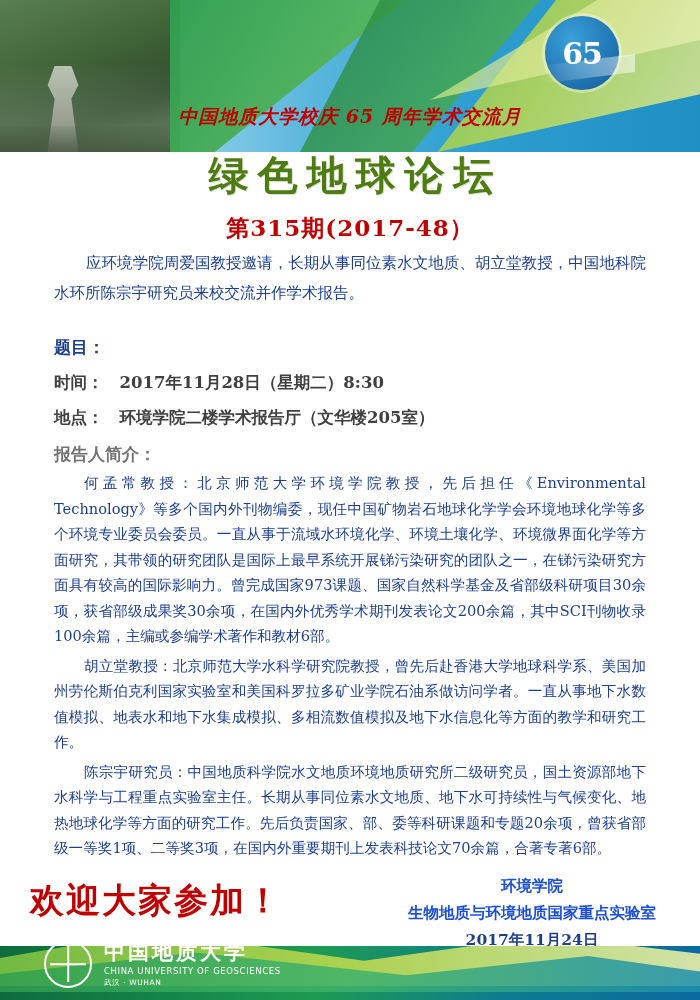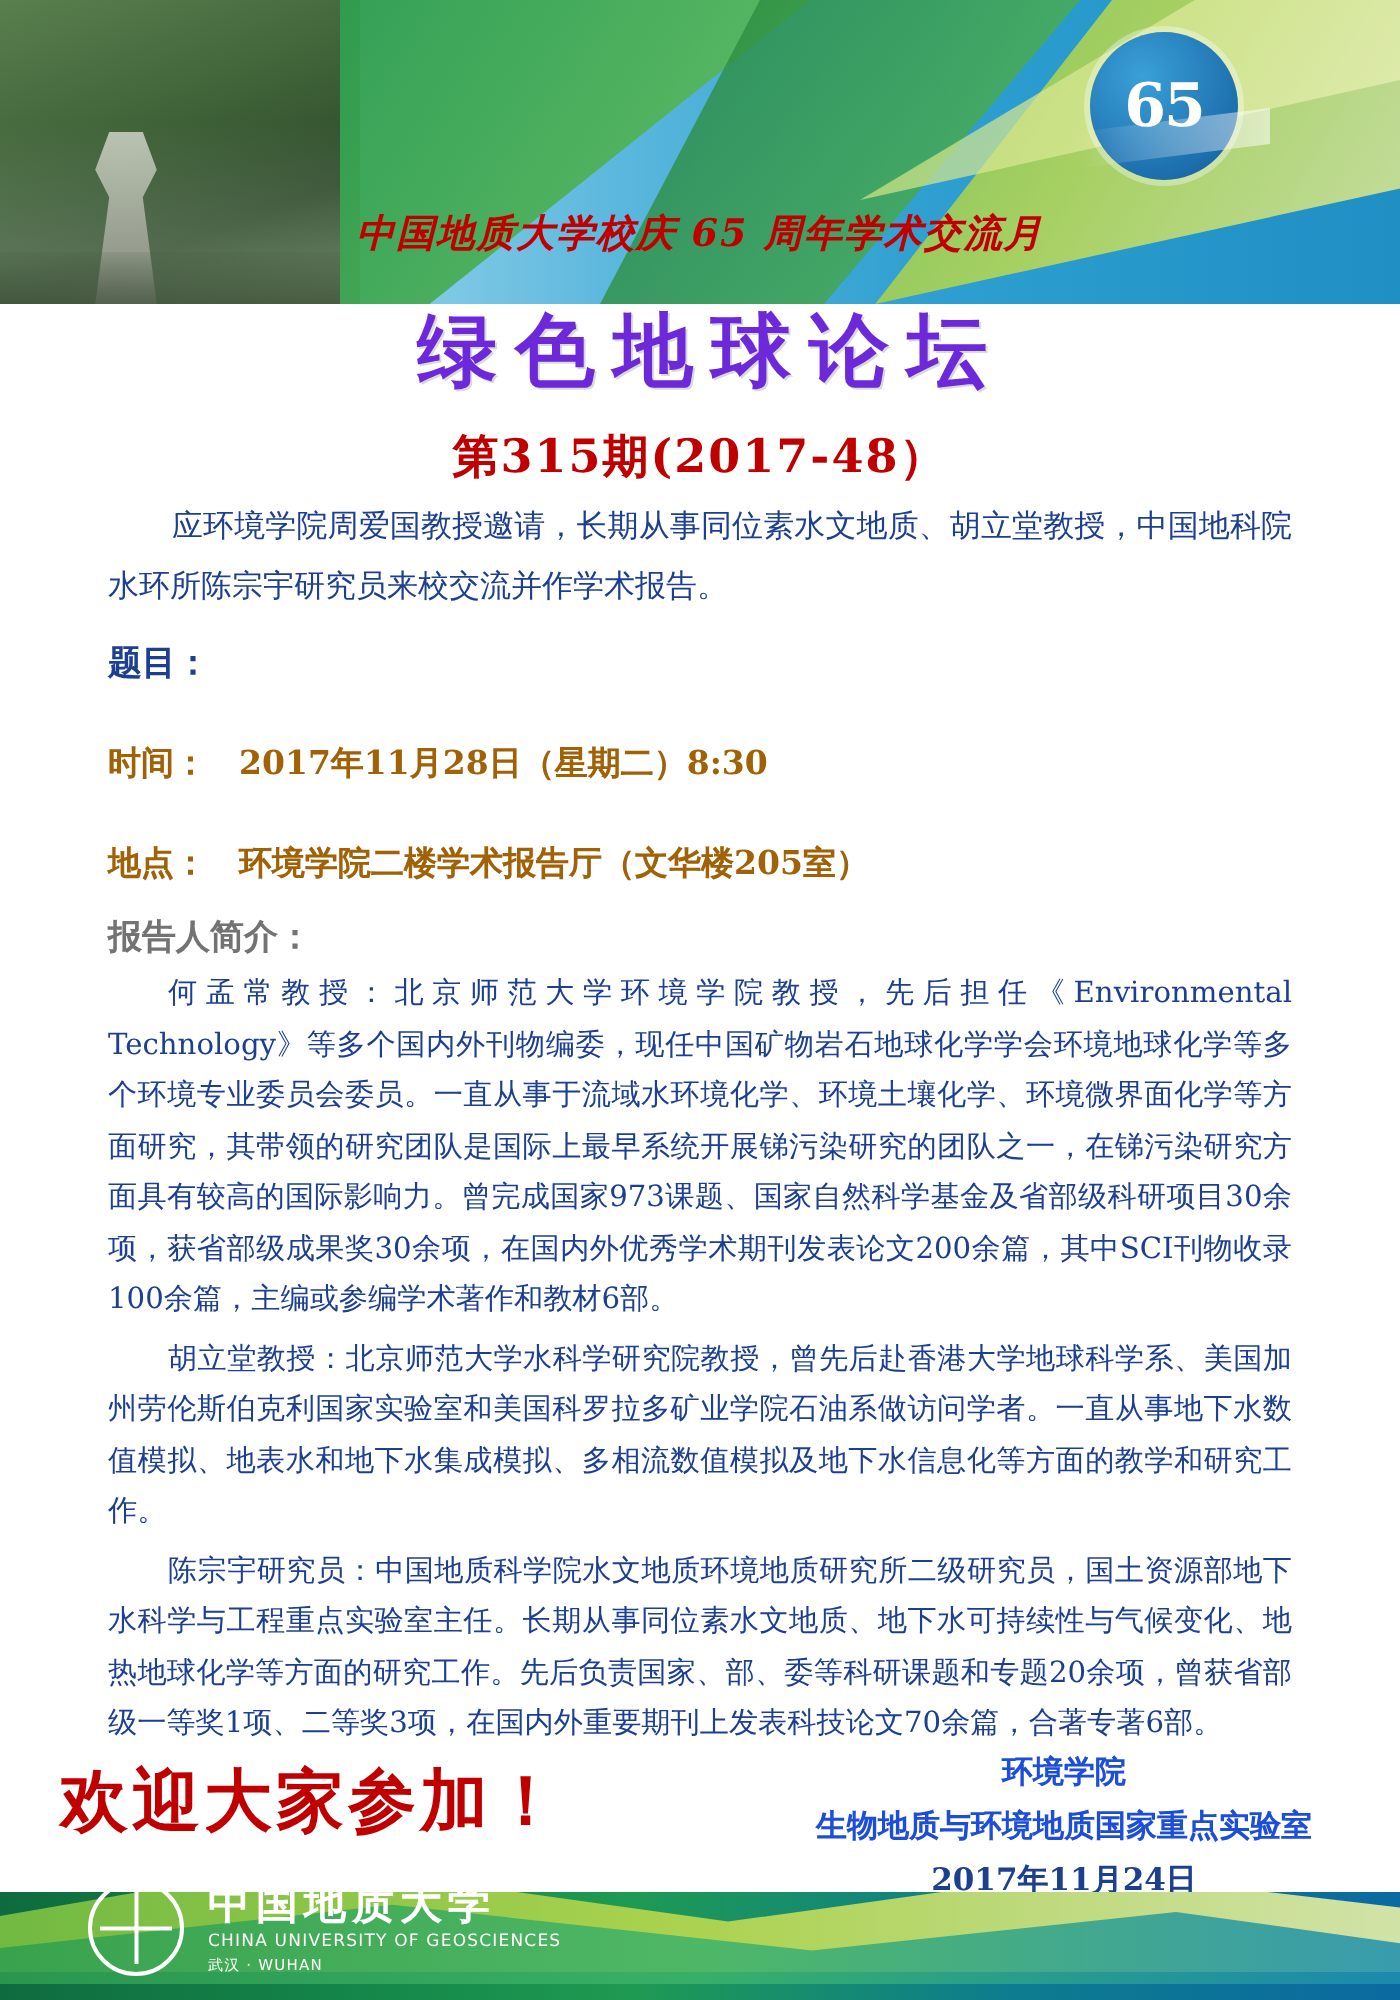--- a/index.html
+++ b/index.html
@@ -93,21 +93,21 @@
   .celebration{
     color:#c00000;
     font-weight:bold;
     font-size:19px;
     letter-spacing:1px;
     font-family:"DejaVu Serif","Liberation Serif",serif;
     font-style:italic;
   }
   .main-title{
     margin-top:18px;
-    color:#6d28d9;
+    color:#4d7c0f;
     font-weight:bold;
     font-size:40px;
     letter-spacing:9px;
     font-family:"DejaVu Serif","Liberation Serif",serif;
     text-shadow:1px 1px 0 rgba(0,0,0,.15);
     padding-left:11px;
   }
   .issue{
     margin-top:10px;
     color:#c00000;
@@ -125,43 +125,43 @@
   }
   .para{
     font-size:15.5px;
     line-height:30px;
     text-align:justify;
     text-indent:32px;
     color:#1d3f8f;
     font-family:"DejaVu Serif","Liberation Serif",serif;
   }
   .label{
-    margin-top:12px;
+    margin-top:28px;
     font-size:17px;
     font-weight:bold;
     color:#1d3f8f;
     font-family:"DejaVu Serif","Liberation Serif",serif;
   }
   .topic-list{
     margin:4px 0 0 0;
     padding:0;
     list-style:none;
   }
   .topic-list li{
     font-size:15.5px;
     line-height:28px;
     color:#1d3f8f;
     padding-left:34px;
     font-family:"DejaVu Serif","Liberation Serif",serif;
   }
   .kv{
-    margin-top:28px;
+    margin-top:13px;
     font-size:16.5px;
     font-weight:bold;
-    color:#a16207;
+    color:#404040;
     font-family:"DejaVu Serif","Liberation Serif",serif;
     display:flex;
   }
   .kv .k{white-space:nowrap;}
   .kv .v{padding-left:16px;}
   .bio-title{
     margin-top:14px;
     font-size:17px;
     font-weight:bold;
     color:#737373;

